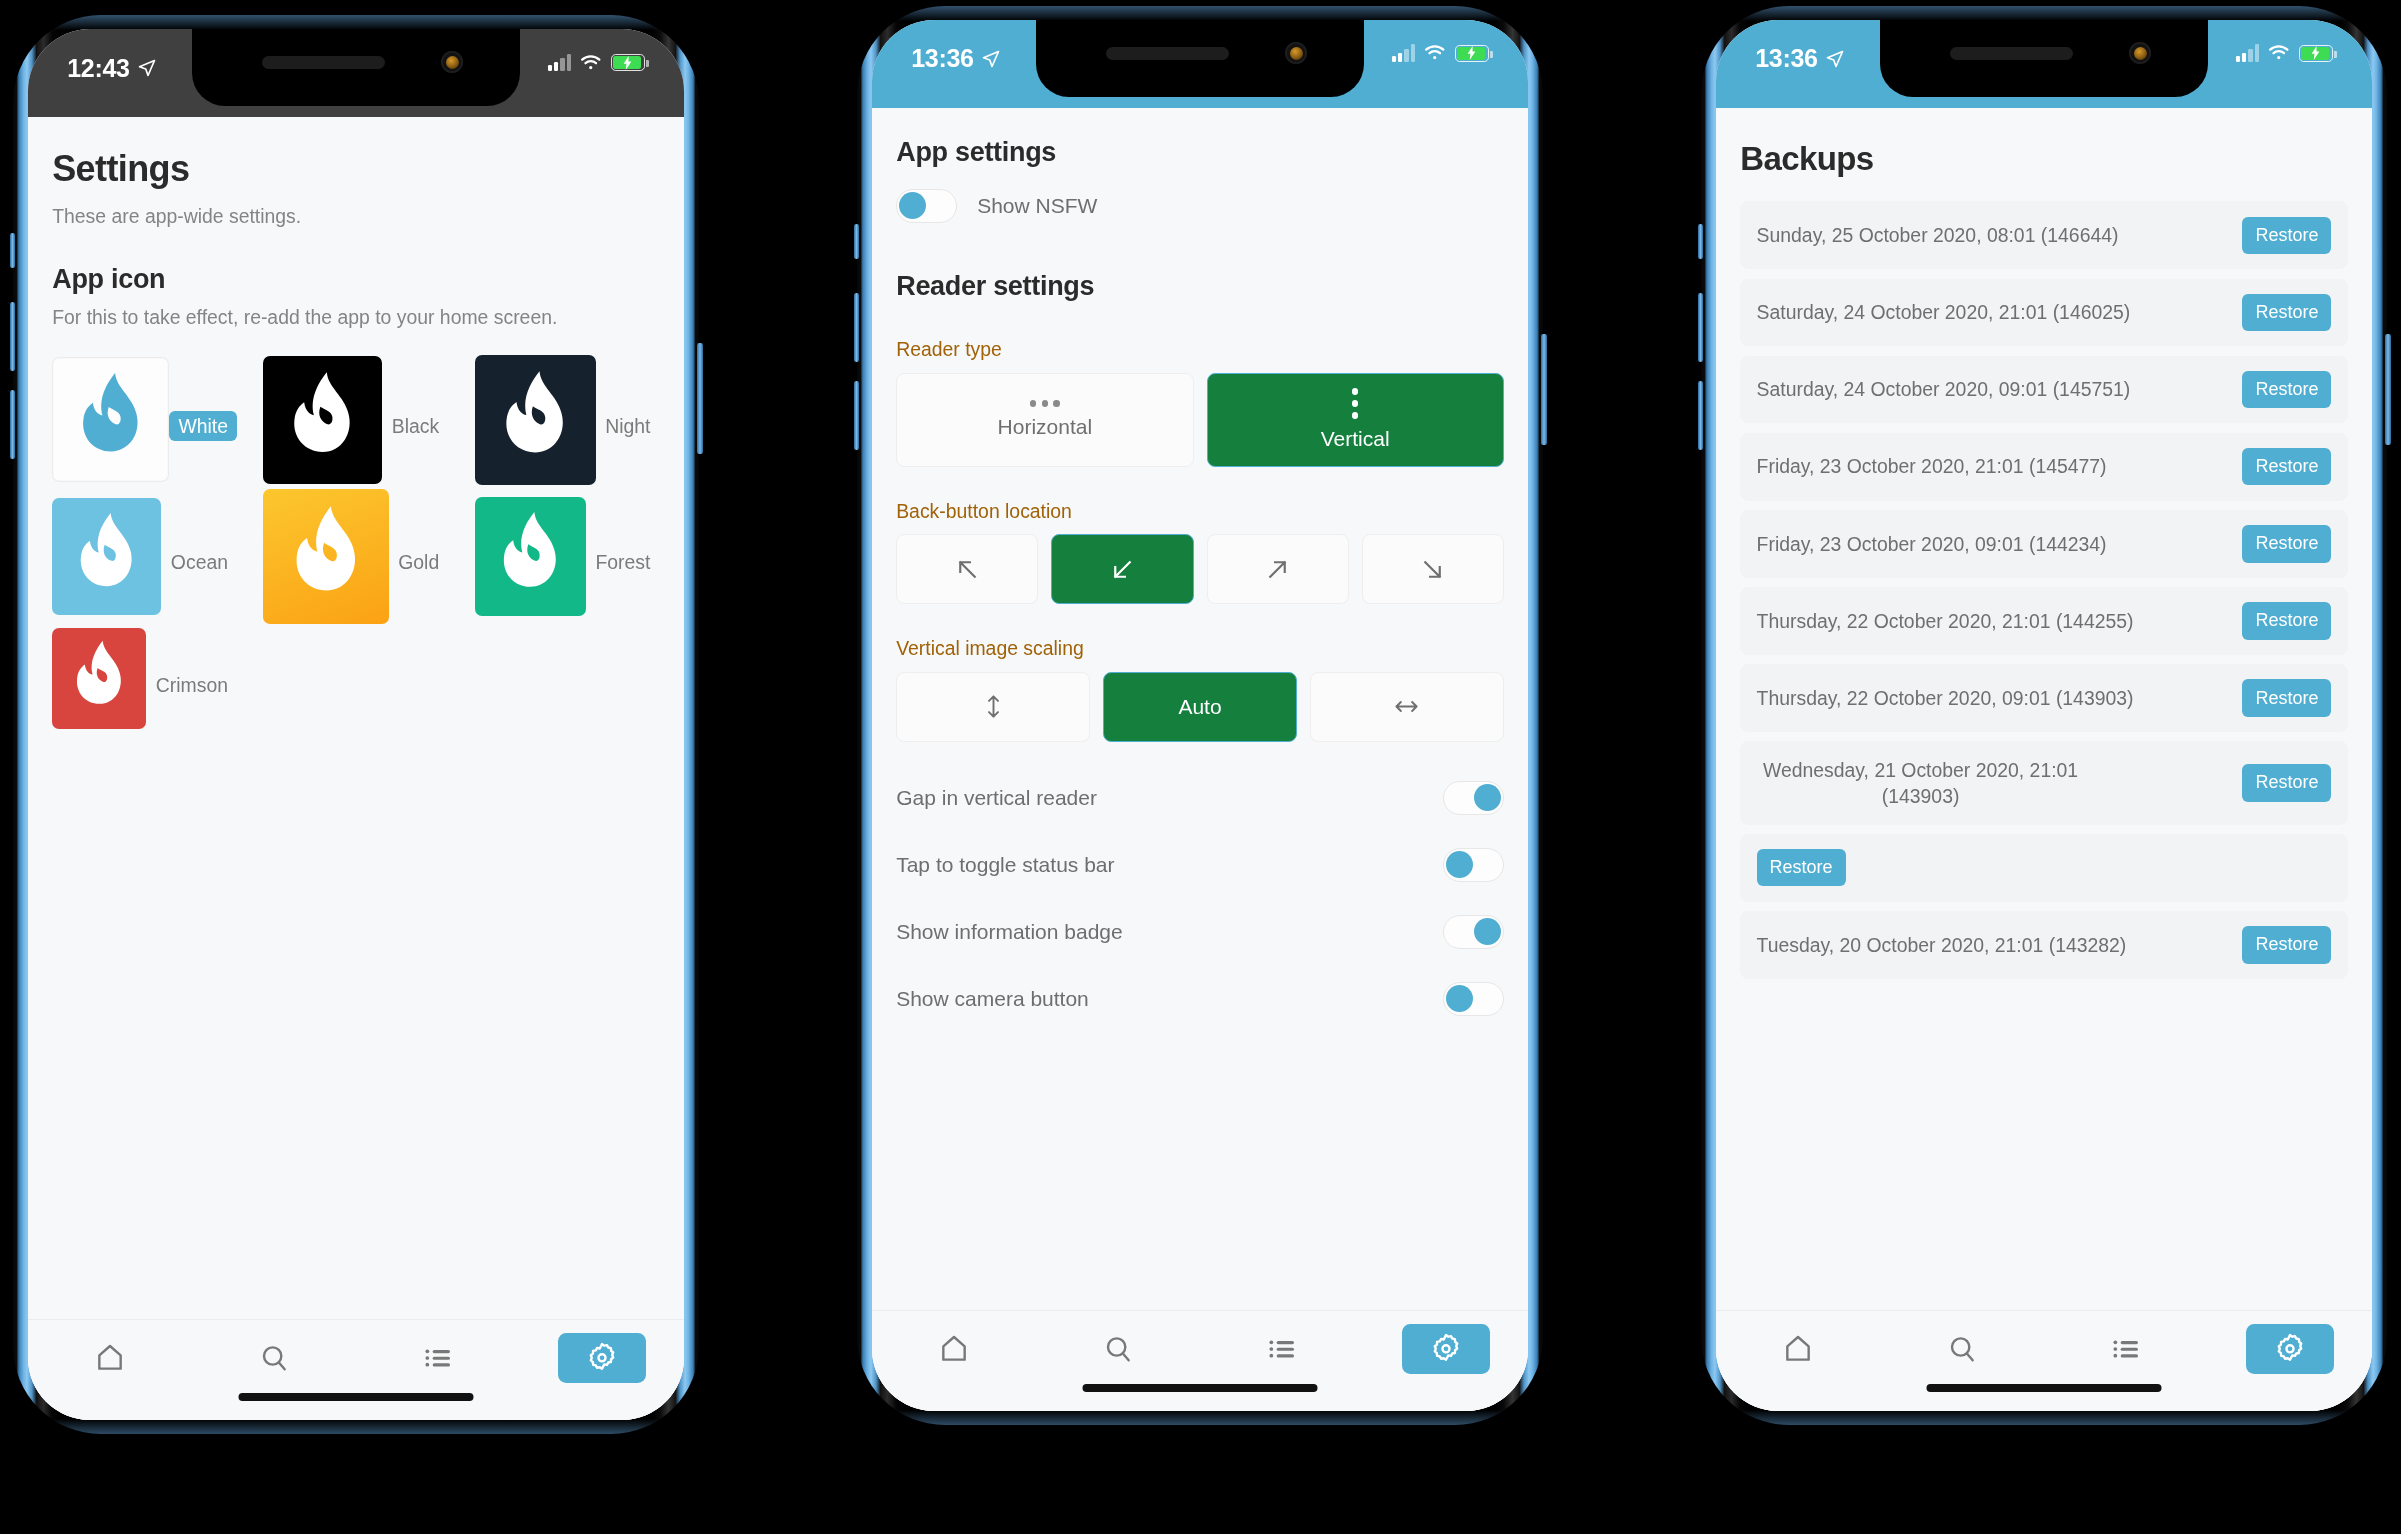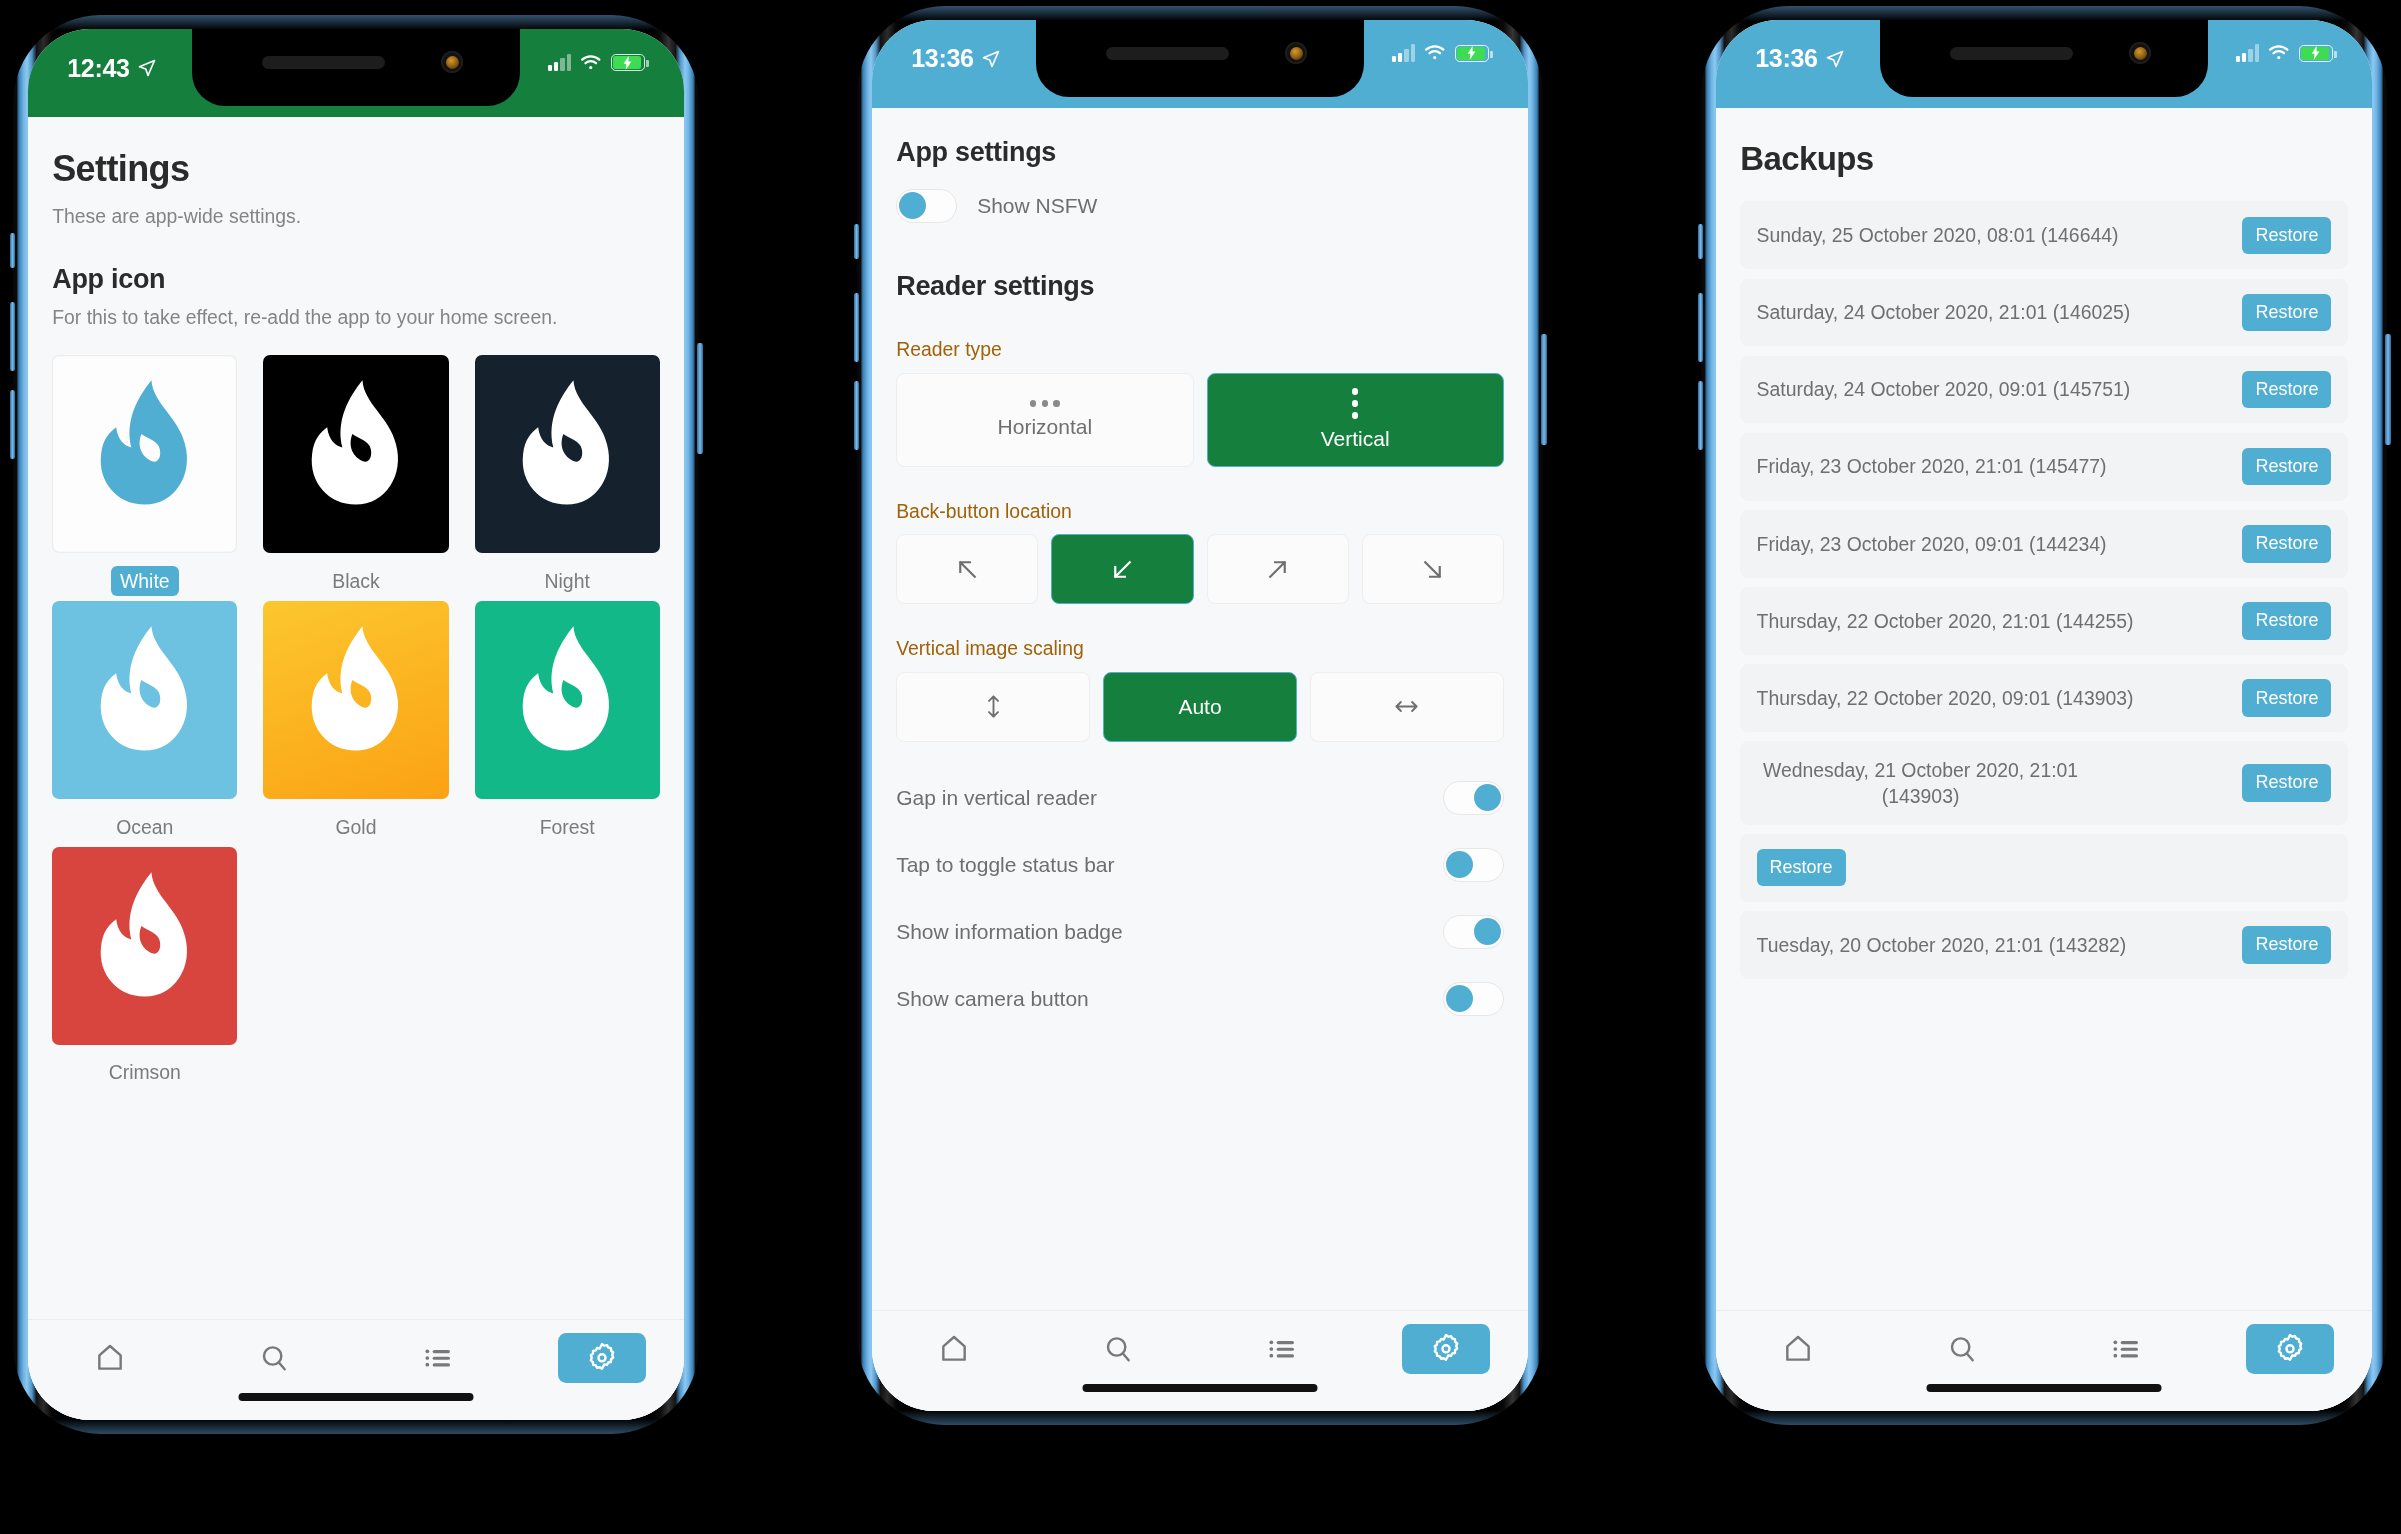--- a/index.html
+++ b/index.html
@@ -99,21 +99,21 @@
   .content { background:#f7f8f9; height: calc(100% - 88px); position:relative; }
   .scroll { padding: 0 24px; height: calc(100% - 101px); overflow:hidden; position:relative; }
 
   h1.page-title { font-size: 36px; font-weight: 700; color:#2b2b2b; letter-spacing:-0.6px; }
   p.subtitle { font-size: 19.4px; color:#848484; margin-top: 13px; line-height:1.35; }
   h2.section { font-size: 27px; font-weight:700; color:#2b2b2b; letter-spacing:-0.3px; }
   .fieldlabel { font-size:19.4px; color:#a16207; }
 
   
   .icon-grid { display:grid; grid-template-columns: repeat(3, 1fr); column-gap: 26px; row-gap: 4.7px; }
-  .icon-cell { display:flex; flex-direction:column; align-items:center; }
+  .icon-cell { display:flex; flex-direction:row; align-items:center; }
   .icon-tile {
     width: 100%; aspect-ratio: 1/1.07; border-radius: 7px;
     display:flex; align-items:center; justify-content:center;
   }
   .icon-tile.white-tile { box-shadow: inset 0 0 0 1.2px #ececec; }
   .icon-label { font-size:19.4px; color:#7b7b7b; margin-top:13px; padding:3.5px 9.4px; border-radius:5.9px; }
   .icon-label.selected { background:#4faed2; color:#fff; }
 
   
   .seg-row { display:flex; gap:13px; }
@@ -187,21 +187,21 @@
     <div class="btn-side btn-mute"></div>
     <div class="btn-side btn-volup"></div>
     <div class="btn-side btn-voldn"></div>
     <div class="btn-side btn-power"></div>
     <div class="bezel"></div>
     <div class="screen">
       <div class="notch">
         <div class="speaker"></div>
         <div class="camera"></div>
       </div>
-      <div class="statusbar" style="background:#15803d;">
+      <div class="statusbar" style="background:#404040;">
         <div class="sb-left">
           <span>12:43</span>
           <svg class="loc-arrow" width="20" height="20" viewBox="0 0 24 24">
             <path d="M21 3 3 10.5l7.5 2.7L13.2 21z" fill="none" stroke="#fff" stroke-width="2" stroke-linejoin="round"></path>
           </svg>
         </div>
         <div class="sb-right">
           <span class="sig">
               <i></i>
               <i></i>

